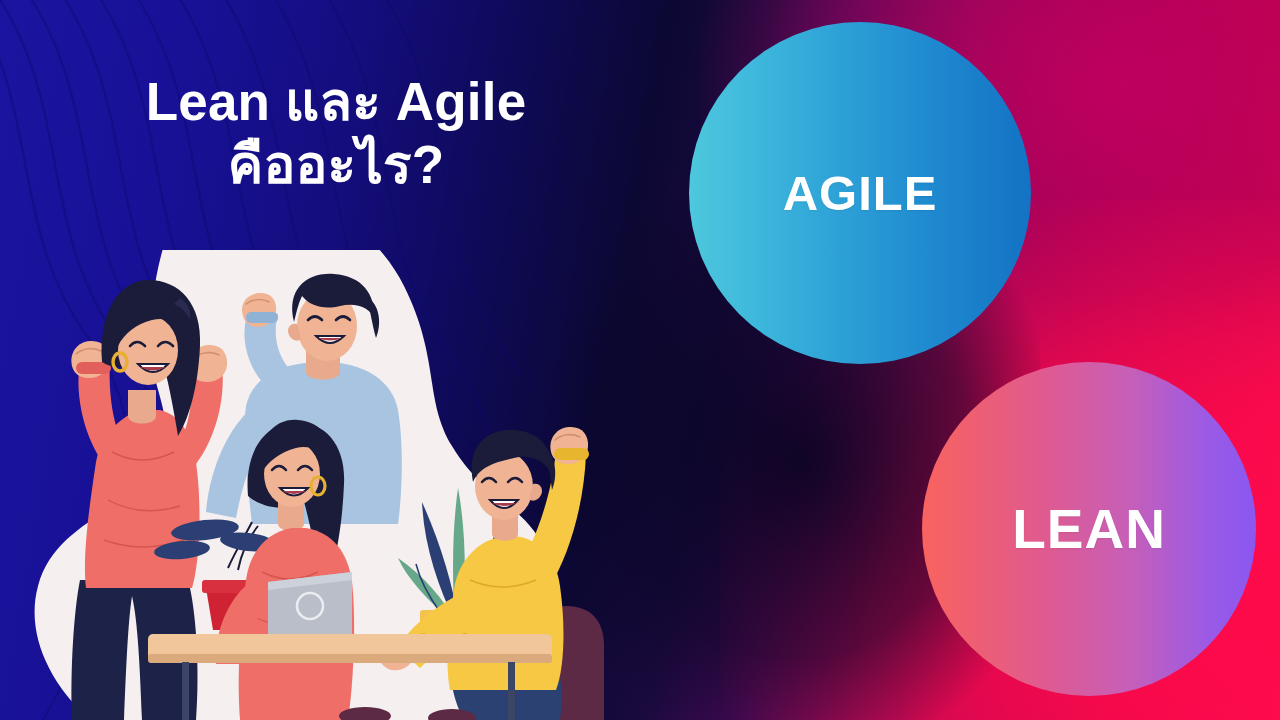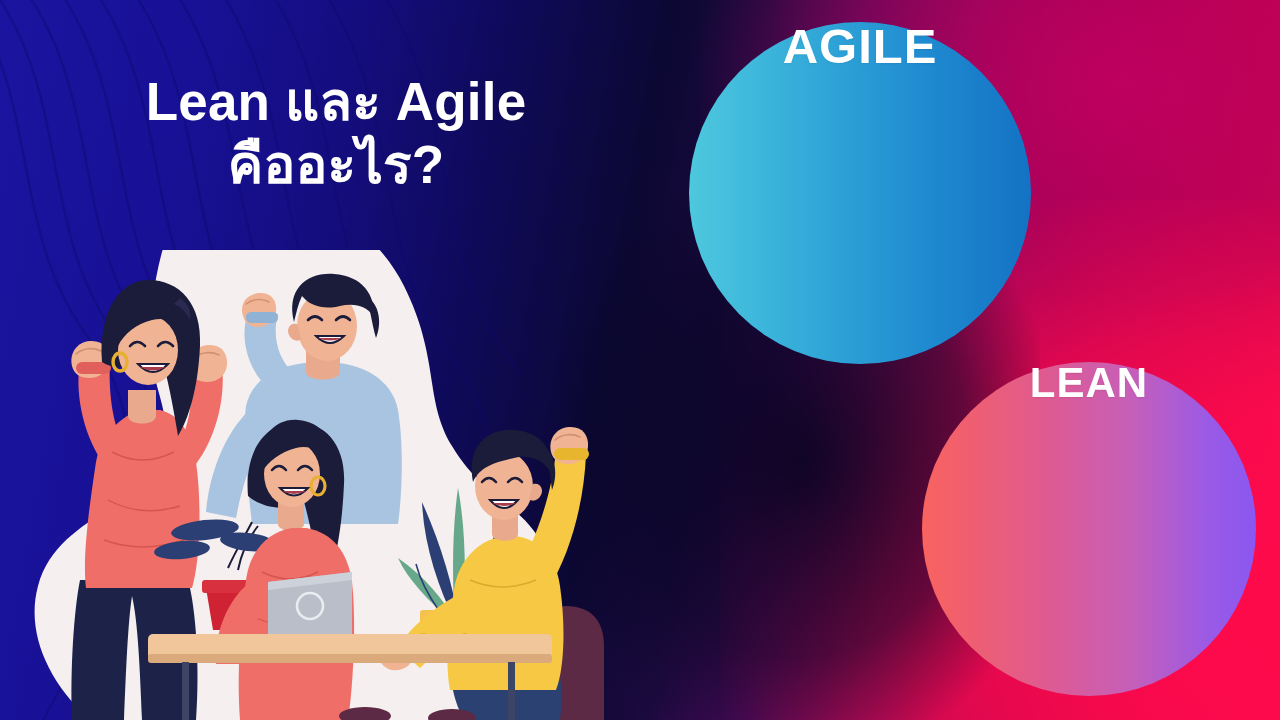--- a/index.html
+++ b/index.html
@@ -43,39 +43,39 @@
     position:absolute; left:560px; top:180px;
     width:480px; height:560px;
     background:radial-gradient(ellipse at 50% 50%, rgba(6,4,34,.92) 0%, rgba(8,5,38,.55) 50%, rgba(8,5,38,0) 78%);
   }
   .bg-waves { position:absolute; left:-40px; top:-30px; width:560px; height:780px; opacity:.55; }
 
   
   .bubble {
     position:absolute;
     border-radius:50%;
-    display:flex; align-items:flex-start; justify-content:center;
+    display:flex; align-items:center; justify-content:center;
   }
   .bubble span {
     color:#ffffff;
     font-weight:bold;
     letter-spacing:1px;
     line-height:1;
     text-shadow:0 1px 2px rgba(0,0,0,.07);
   }
   #bubble-agile {
     left:689px; top:22px; width:342px; height:342px;
     background:linear-gradient(90deg,#4ec8dd 0%, #3fb9dc 18%, #2ea3d7 42%, #1f8ad0 70%, #1472c4 100%);
   }
   #bubble-agile span { font-size:49px; }
   #bubble-lean {
     left:922px; top:362px; width:334px; height:334px;
     background:linear-gradient(90deg,#f9635f 0%, #ef5f70 14%, #e05a8f 36%, #c75fb8 62%, #9a5ae6 86%, #8b57f0 100%);
   }
-  #bubble-lean span { font-size:42px; }
+  #bubble-lean span { font-size:55px; }
 
   
   #headline {
     position:absolute; left:0px; top:72px; width:660px;
     text-align:center;
     color:#ffffff;
     font-weight:bold;
     padding-left:12px;
   }
   #headline .ln {

